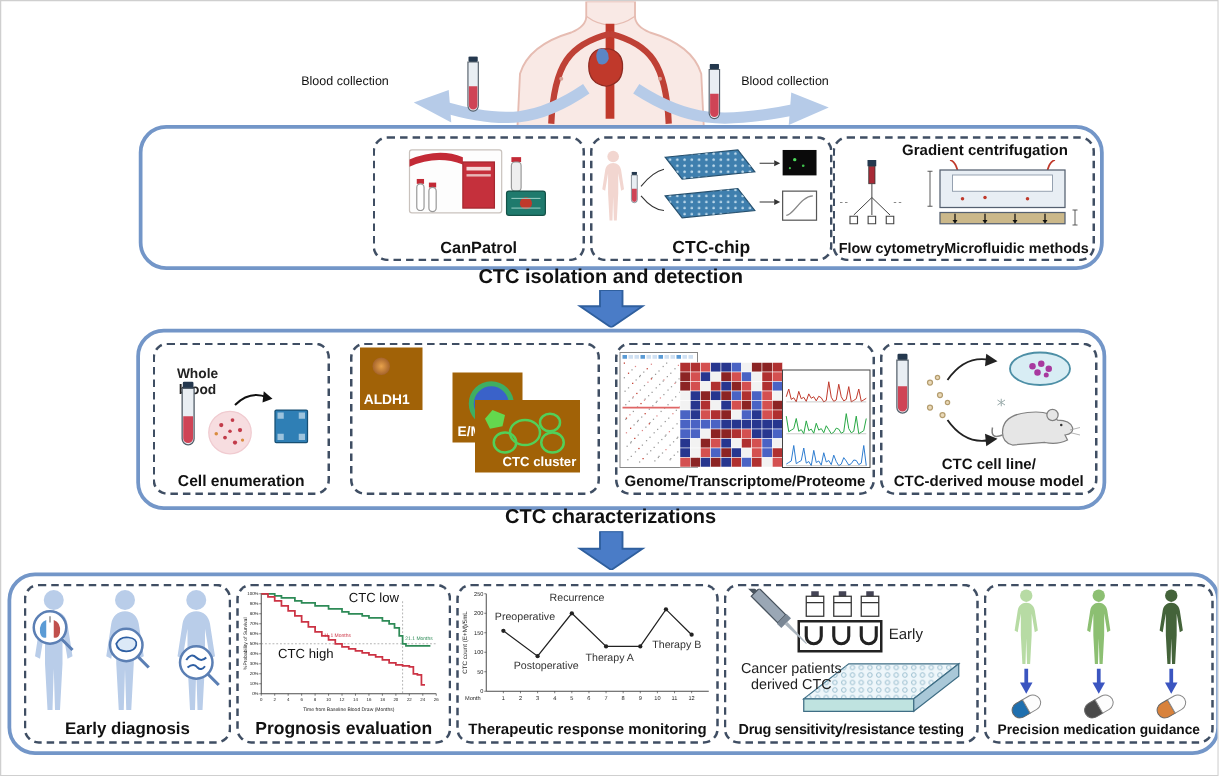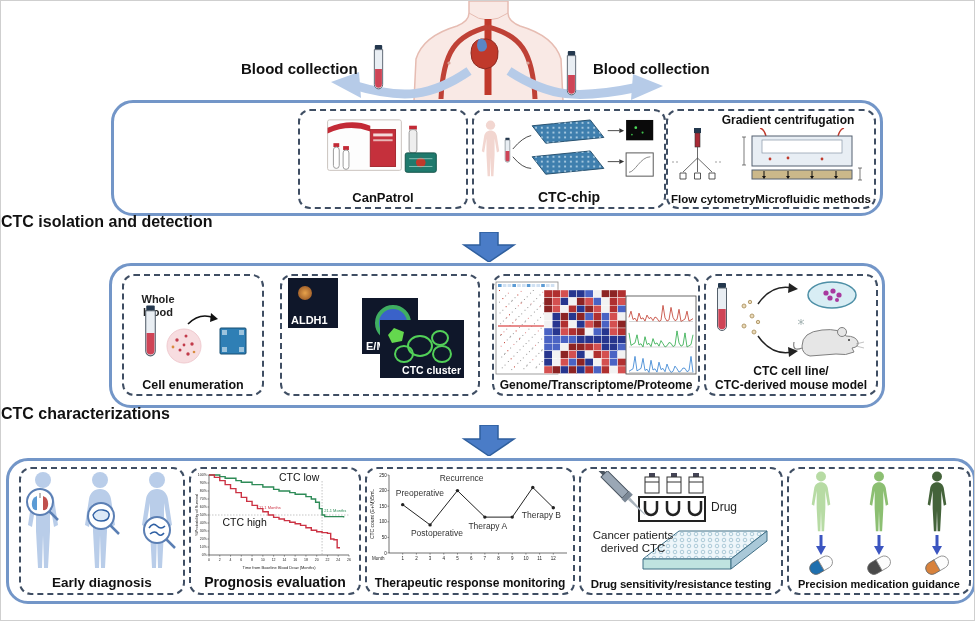--- a/index.html
+++ b/index.html
@@ -3,24 +3,24 @@
 <meta charset="utf-8">
 <style>
   html,body{margin:0;padding:0;background:#fff;}
   .stage{position:relative;width:975px;height:621px;background:#ffffff;border:1px solid #cfcfcf;
          box-sizing:border-box;overflow:hidden;font-family:"Liberation Sans",sans-serif;color:#111;}
   .abs{position:absolute;}
   .bold{font-weight:bold;margin-top:14px;}
   .bigbox{position:absolute;border:3px solid #7396c8;border-radius:22px;background:#fff;}
   .panel{position:absolute;border:2px dashed #3f4e63;border-radius:12px;background:#fff;}
   .plabel{position:absolute;left:0;right:0;text-align:center;font-weight:bold;white-space:nowrap;}
-  .sect-title{position:absolute;left:0;width:975px;font-weight:bold;font-size:16px;}
-  .toplabel{position:absolute;font-weight:bold;font-size:15px;white-space:nowrap;}
+  .sect-title{position:absolute;left:0;width:975px;text-align:center;font-weight:bold;font-size:16px;}
+  .toplabel{position:absolute;font-weight:normal;font-size:10px;white-space:nowrap;}
   svg{display:block;}
-  .mp-sq{position:absolute;background:#0f172a;}
+  .mp-sq{position:absolute;background:#a16207;}
   .mp-txt{position:absolute;color:#fff;font-weight:bold;}
   .note{position:absolute;font-size:11.5px;color:#222;line-height:1.15;}
 </style>
 </head>
 <body>
 
 <div class="stage">
 
   <svg width="0" height="0" style="position:absolute">
     <defs>
@@ -730,21 +730,21 @@
           <path d="M62 88 L150 88 L186 60 L98 60 Z" fill="#eef6fa" stroke="#3f6e85"></path>
           <path d="M62 88 L150 88 L186 60 L98 60 Z" fill="url(#welldots)"></path>
           <path d="M62 88 L150 88 L150 98 L62 98 Z" fill="#bfe3e0" stroke="#3f6e85"></path>
           <path d="M150 88 L186 60 L186 70 L150 98 Z" fill="#a9c8d8" stroke="#3f6e85"></path>
         </g>
       </svg>
       <div class="note" style="left:6px;top:60px;text-align:center;width:92px;">
         <span>Cancer patients</span><br>
         <span>derived CTC</span>
       </div>
-      <div class="note" style="left:130px;top:32px;font-size:12px;">Drug</div>
+      <div class="note" style="left:130px;top:32px;font-size:12px;">Early</div>
       <div class="plabel" style="bottom:3px;font-size:11.5px;letter-spacing:-0.2px;">Drug sensitivity/resistance testing</div>
     </div>
 
     <div class="panel" style="left:778px;top:6px;width:180px;height:124px;">
       <svg class="abs" style="left:0;top:2px" width="180" height="104" viewBox="0 0 180 104">
         <use href="#person" x="12" y="0" width="40" height="62" fill="#b7dba4"></use>
         <use href="#person" x="70" y="0" width="40" height="62" fill="#8cbf72"></use>
         <use href="#person" x="128" y="0" width="40" height="62" fill="#44633a"></use>
         <g>
             <line x1="32" y1="64" x2="32" y2="76" stroke="#3b55c0" stroke-width="3"></line>

